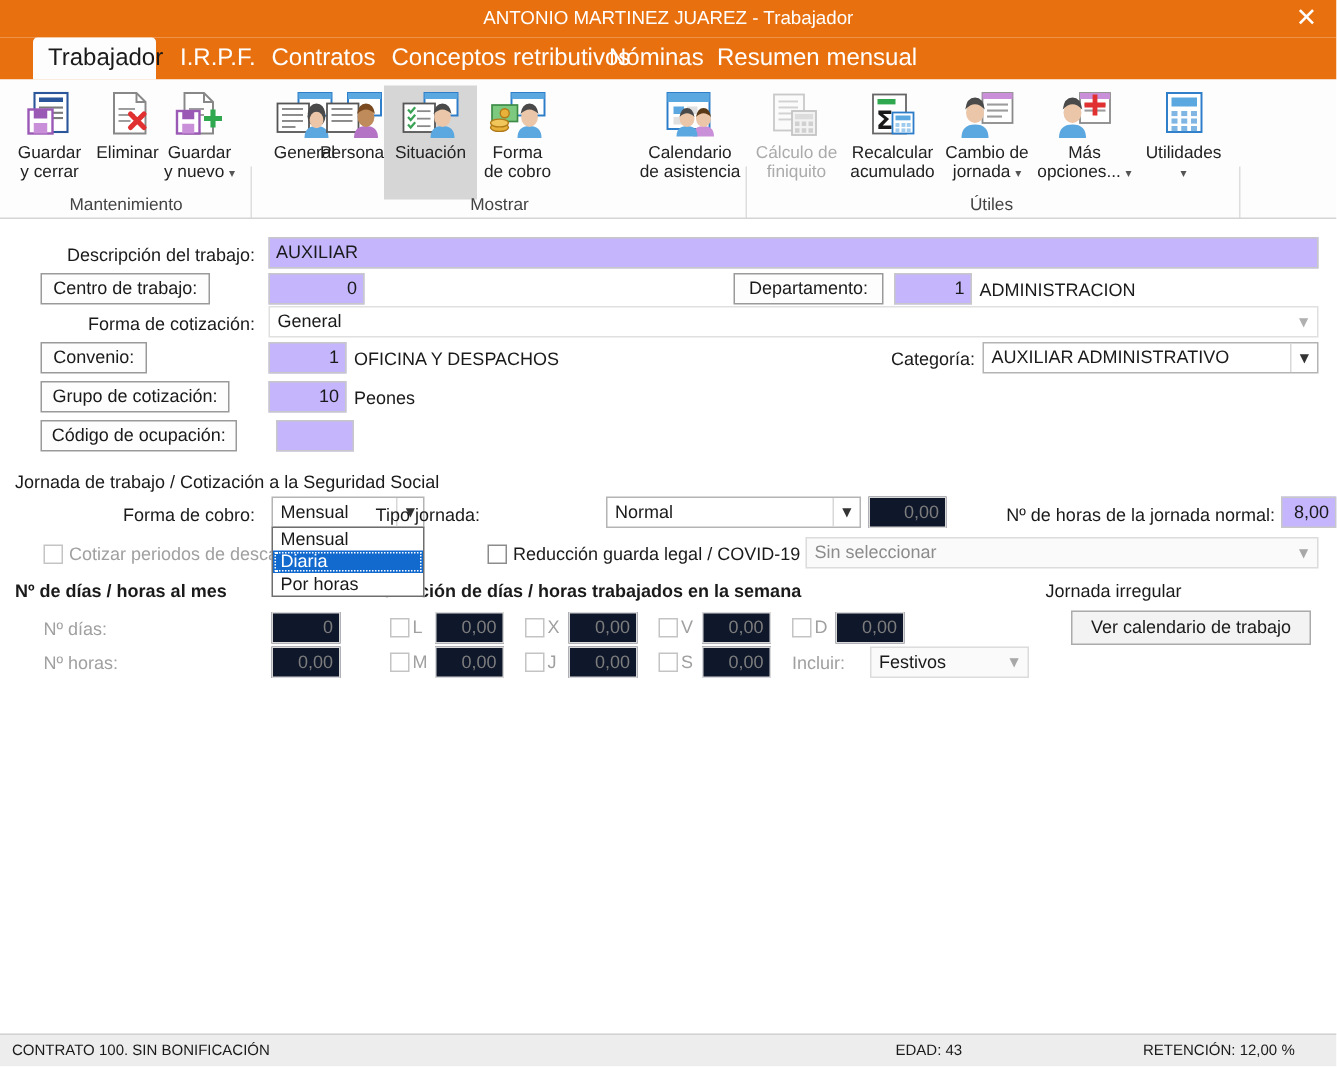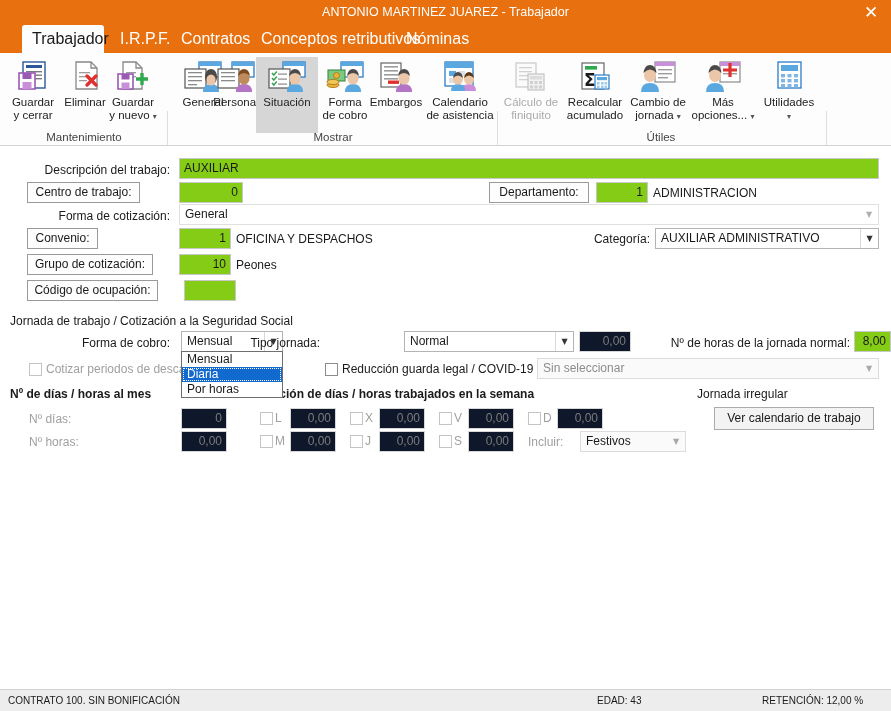--- a/index.html
+++ b/index.html
@@ -82,21 +82,21 @@
   .lbl-dim { color:#A0A0A0; }
   .lbl-bold { font-weight:bold; }
 
   .btnlabel {
     position:absolute; border:1px solid #9A9A9A; background:#FDFDFD;
     font-size:12px; color:#1a1a1a; text-align:center; cursor:pointer;
     line-height:19px; height:21px; white-space:nowrap;
   }
 
   .inp {
-    position:absolute; border:1px solid #C8C8C8; background:#84cc16;
+    position:absolute; border:1px solid #C8C8C8; background:#c4b5fd;
     font-size:12px; color:#1a1a1a; height:21px; line-height:19px;
     padding:0 4px; white-space:nowrap; overflow:hidden;
   }
   .inp.num { text-align:right; }
   .inp.ro { background:#0f172a; color:#7C7C7C; border-color:#D8D8D8; }
 
   .combo {
     position:absolute; border:1px solid #B4B4B4; background:#FFFFFF;
     height:21px; font-size:12px; color:#1a1a1a; cursor:pointer;
   }
@@ -151,20 +151,21 @@
     <div class="title">ANTONIO MARTINEZ JUAREZ - Trabajador</div>
     <div class="close">✕</div>
   </div>
 
   <div class="tabstrip">
     <div class="tab active" style="left:22px; width:82px;">Trabajador</div>
     <div class="tab" style="left:110px;">I.R.P.F.</div>
     <div class="tab" style="left:171px;">Contratos</div>
     <div class="tab" style="left:251px;">Conceptos retributivos</div>
     <div class="tab" style="left:396px;">Nóminas</div>
+    <div class="tab" style="left:468px;">Resumen mensual</div>
   </div>
 
   <div class="ribbon">
 
     <div class="rbtn" style="left:4px;">
       <span class="ico">
         <svg width="36" height="34" viewBox="0 0 36 34">
           <rect x="8" y="2" width="22" height="26" fill="#fff" stroke="#2B579A" stroke-width="1.4"></rect>
           <rect x="11" y="5" width="16" height="3" fill="#2B579A"></rect>
           <rect x="11" y="11" width="16" height="1.4" fill="#7A7A7A"></rect>
@@ -277,36 +278,20 @@
           <ellipse cx="9" cy="25" rx="6" ry="2.6" fill="#E8B23A" stroke="#B07A18" stroke-width="0.9"></ellipse>
           <ellipse cx="9" cy="22" rx="6" ry="2.6" fill="#F1C65A" stroke="#B07A18" stroke-width="0.9"></ellipse>
           <path d="M21 32 q0-8 8-8 q8 0 8 8 z" fill="#5BA7E0"></path>
           <ellipse cx="29" cy="18" rx="5.6" ry="6.6" fill="#EBC6A8"></ellipse>
           <path d="M23 16 q6-6 12 0 q-1-7 -6-7 q-5 0-6 7z" fill="#4A4A4A"></path>
         </svg>
       </span>
       <span class="lbl">Forma<br>de cobro</span>
     </div>
 
-    <div class="rbtn" style="left:366px; width:60px;">
-      <span class="ico">
-        <svg width="42" height="34" viewBox="0 0 42 34">
-          <rect x="6" y="3" width="20" height="24" fill="#fff" stroke="#666" stroke-width="1.2"></rect>
-          <rect x="9" y="6" width="14" height="1.6" fill="#9C9C9C"></rect>
-          <rect x="9" y="10" width="14" height="1.6" fill="#9C9C9C"></rect>
-          <rect x="9" y="14" width="14" height="1.6" fill="#9C9C9C"></rect>
-          <rect x="9" y="18" width="14" height="1.6" fill="#9C9C9C"></rect>
-          <rect x="13" y="20.5" width="11" height="3.4" fill="#E03030"></rect>
-          <path d="M21 32 q0-8 8-8 q8 0 8 8 z" fill="#B573C6"></path>
-          <ellipse cx="29" cy="18" rx="5.6" ry="6.6" fill="#EBC6A8"></ellipse>
-          <path d="M23 16 q6-6 12 0 q-1-7 -6-7 q-5 0-6 7z" fill="#4A4A4A"></path>
-        </svg>
-      </span>
-      <span class="lbl">Embargos</span>
-    </div>
 
     <div class="rbtn" style="left:424px; width:72px;">
       <span class="ico">
         <svg width="44" height="34" viewBox="0 0 44 34">
           <rect x="7" y="2" width="28" height="24" fill="#fff" stroke="#2B7CC9" stroke-width="1.3"></rect>
           <rect x="7" y="2" width="28" height="6" fill="#5BA7E0"></rect>
           <rect x="11" y="11" width="7" height="5" fill="#5BA7E0"></rect>
           <rect x="20" y="11" width="7" height="5" fill="#E0E0E0"></rect>
           <rect x="11" y="18" width="7" height="5" fill="#E0E0E0"></rect>
           <path d="M24 31 q0-7 7-7 q7 0 7 7 z" fill="#C98FD8"></path>

